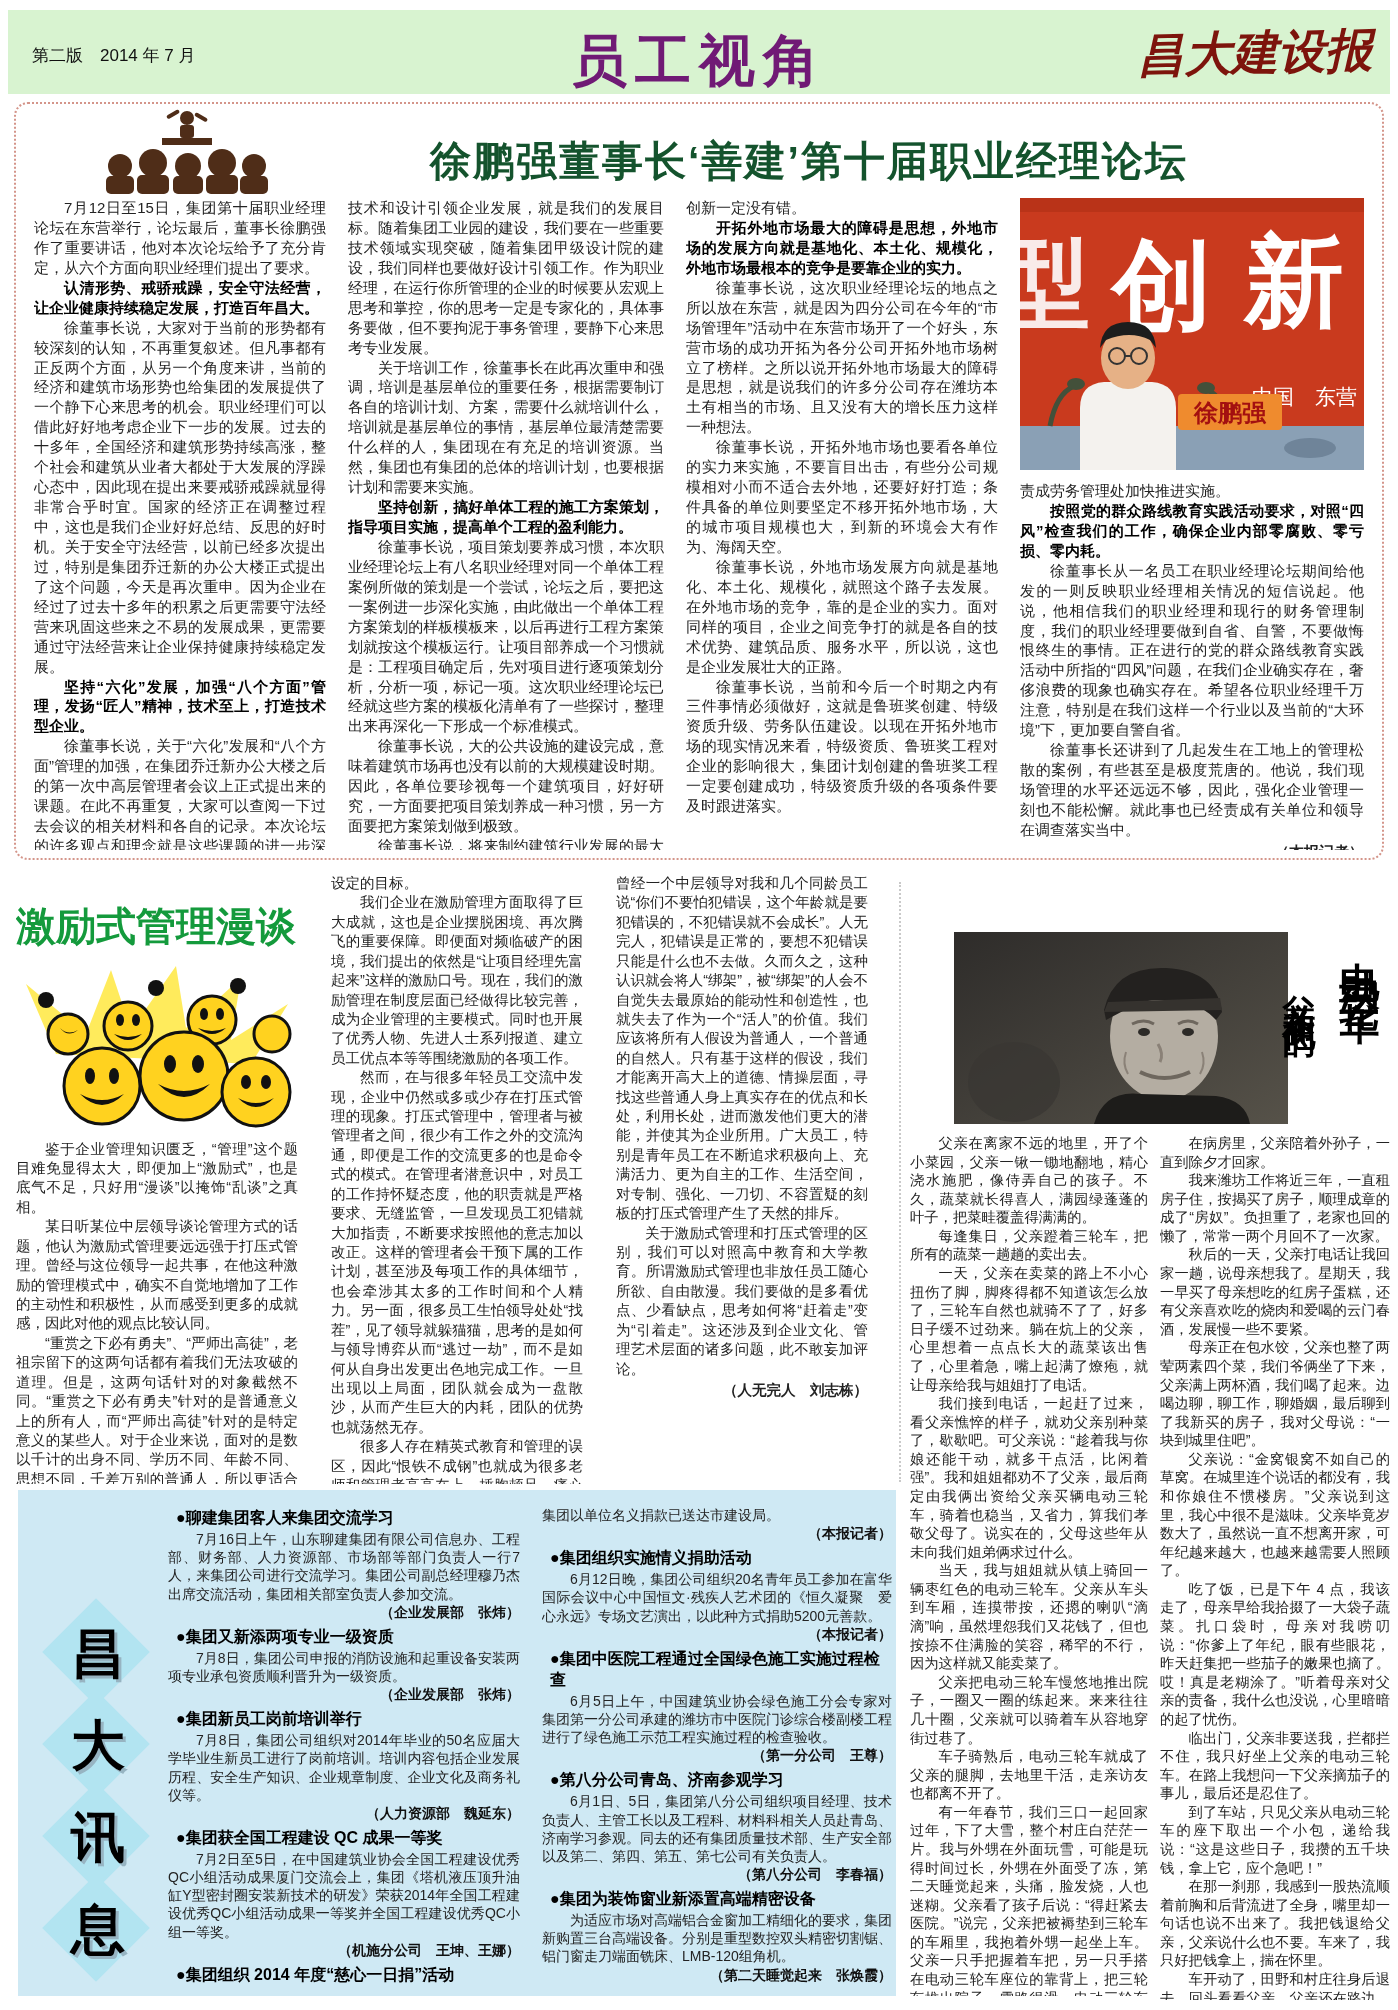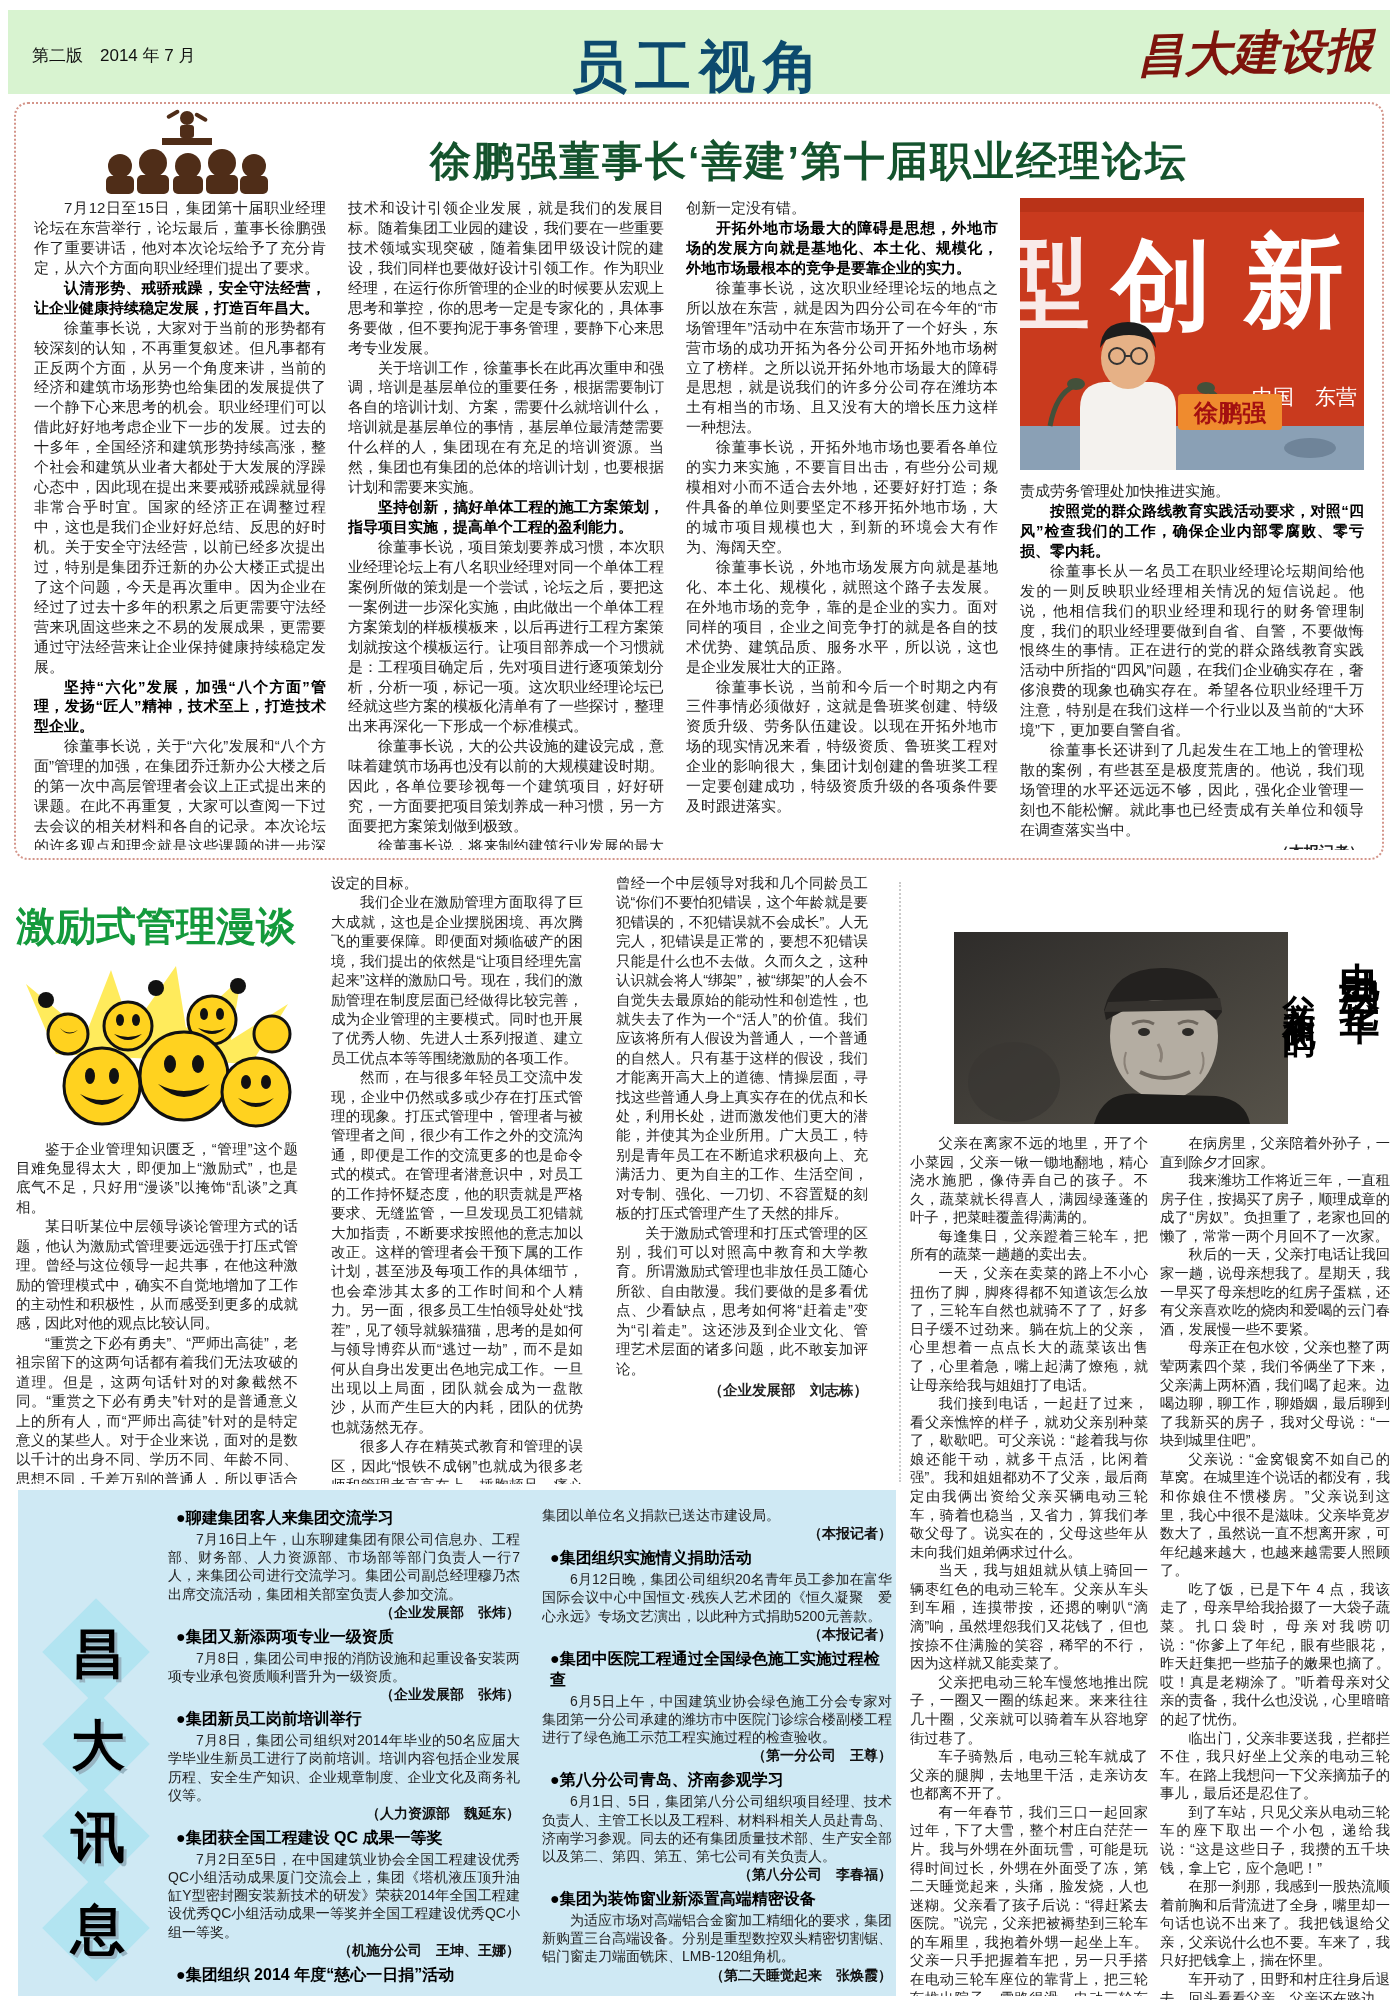--- a/index.html
+++ b/index.html
@@ -1,22 +1,22 @@
 <!DOCTYPE html>
 <html><head>
 <meta charset="utf-8">
 <style>
   html,body{margin:0;padding:0;background:#e9e9e9;}
   .page{position:relative;width:1398px;height:2010px;background:#ffffff;margin:0 auto;
         font-family:"Liberation Sans","DejaVu Sans",sans-serif;color:#1b1b1b;overflow:hidden;}
   
   .header{position:absolute;left:8px;top:10px;width:1382px;height:84px;background:#d8f3d0;}
   .edition{position:absolute;left:24px;top:34px;font-size:17px;color:#101010;}
-  .section-title{position:absolute;left:50%;transform:translateX(-50%);top:20px;
-                 font-size:56px;font-weight:900;letter-spacing:8px;color:#0c4a6e;white-space:nowrap;}
+  .section-title{position:absolute;left:50%;transform:translateX(-50%);top:14px;
+                 font-size:56px;font-weight:900;letter-spacing:8px;color:#701a75;white-space:nowrap;}
   .paper-name{position:absolute;right:18px;top:12px;font-size:47px;font-weight:bold;font-style:italic;
               font-family:"DejaVu Serif","Liberation Serif",serif;color:#7d140c;transform:rotate(-1.5deg);white-space:nowrap;}
   
   .main-box{position:absolute;left:14px;top:102px;width:1370px;height:758px;
             border:2px dotted #d4958a;border-radius:14px;box-sizing:border-box;}
   .m-head-icon{position:absolute;left:88px;top:4px;width:166px;height:86px;}
   .m-headline{position:absolute;left:260px;right:40px;top:30px;text-align:center;
               font-size:41px;font-weight:900;color:#14532d;letter-spacing:2px;white-space:nowrap;}
   .m-cols{position:absolute;left:18px;top:94px;bottom:8px;width:1332px;display:flex;gap:22px;}
   .mcol{font-size:15px;line-height:1.33;text-align:justify;color:#232323;overflow:hidden;}
@@ -201,21 +201,21 @@
     </div>
     <div class="gcol gc1">
         <p class="pc">设定的目标。</p>
         <p class="p">我们企业在激励管理方面取得了巨大成就，这也是企业摆脱困境、再次腾飞的重要保障。即便面对频临破产的困境，我们提出的依然是“让项目经理先富起来”这样的激励口号。现在，我们的激励管理在制度层面已经做得比较完善，成为企业管理的主要模式。同时也开展了优秀人物、先进人士系列报道、建立员工优点本等等围绕激励的各项工作。</p>
         <p class="p">然而，在与很多年轻员工交流中发现，企业中仍然或多或少存在打压式管理的现象。打压式管理中，管理者与被管理者之间，很少有工作之外的交流沟通，即便是工作的交流更多的也是命令式的模式。在管理者潜意识中，对员工的工作持怀疑态度，他的职责就是严格要求、无缝监管，一旦发现员工犯错就大加指责，不断要求按照他的意志加以改正。这样的管理者会干预下属的工作计划，甚至涉及每项工作的具体细节，也会牵涉其太多的工作时间和个人精力。另一面，很多员工生怕领导处处“找茬”，见了领导就躲猫猫，思考的是如何与领导博弈从而“逃过一劫”，而不是如何从自身出发更出色地完成工作。一旦出现以上局面，团队就会成为一盘散沙，从而产生巨大的内耗，团队的优势也就荡然无存。</p>
         <p class="p">很多人存在精英式教育和管理的误区，因此“恨铁不成钢”也就成为很多老师和管理者高高在上、捶胸顿足、痛心疾首状的一贯理由。即便有些企业和管理者不自觉采用打压式管理：每个企业都希望员工具有较强的事业心和极其出色的工作能力，但是这只能作为一种理想的目标，而非一切工作的基准点。一旦把员工假设为精英或者未来的精英，那么这些普通人的现实条件与假设之间的空隙就成为他们的“缺点”和“短板”，他们就会陷于一个接一个不可饶恕的“错误”之中。</p>
       </div>
     <div class="gcol gc2">
         <p class="pc">曾经一个中层领导对我和几个同龄员工说“你们不要怕犯错误，这个年龄就是要犯错误的，不犯错误就不会成长”。人无完人，犯错误是正常的，要想不犯错误只能是什么也不去做。久而久之，这种认识就会将人“绑架”，被“绑架”的人会不自觉失去最原始的能动性和创造性，也就失去了作为一个“活人”的价值。我们应该将所有人假设为普通人，一个普通的自然人。只有基于这样的假设，我们才能离开高大上的道德、情操层面，寻找这些普通人身上真实存在的优点和长处，利用长处，进而激发他们更大的潜能，并使其为企业所用。广大员工，特别是青年员工在不断追求积极向上、充满活力、更为自主的工作、生活空间，对专制、强化、一刀切、不容置疑的刻板的打压式管理产生了天然的排斥。</p>
         <p class="p">关于激励式管理和打压式管理的区别，我们可以对照高中教育和大学教育。所谓激励式管理也非放任员工随心所欲、自由散漫。我们要做的是多看优点、少看缺点，思考如何将“赶着走”变为“引着走”。这还涉及到企业文化、管理艺术层面的诸多问题，此不敢妄加评论。</p>
-        <p class="by">（企业发展部　刘志栋）</p>
+        <p class="by">（人无完人　刘志栋）</p>
       </div>
   </div>
 
   <div class="v-divider"></div>
 
   <div class="story">
     <div class="s-photo">
       <svg viewBox="0 0 334 192" width="334" height="192">
         <defs>
           <linearGradient id="bgGrad" x1="0" y1="0" x2="1" y2="1">

